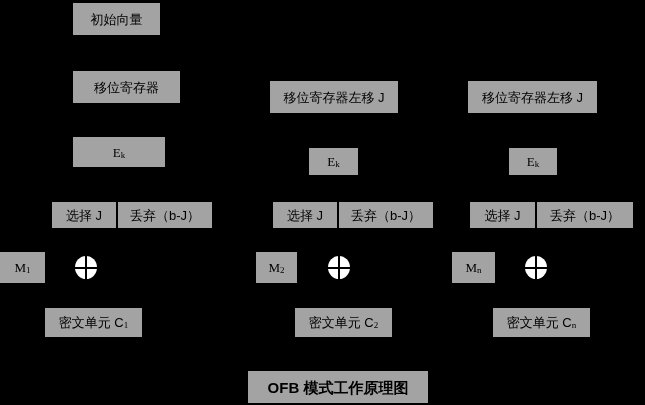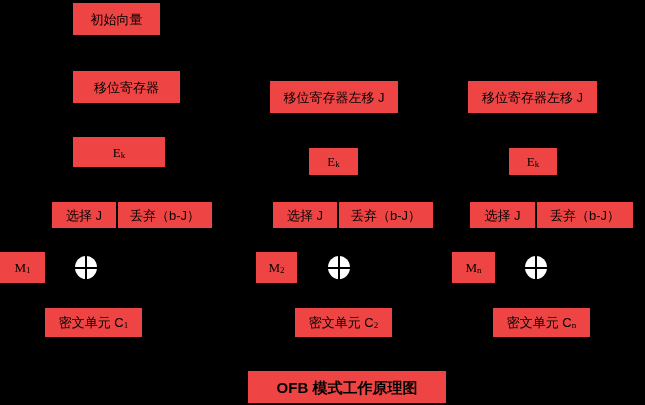--- a/index.html
+++ b/index.html
@@ -9,21 +9,21 @@
   }
   #canvas {
     position: relative;
     width: 645px;
     height: 405px;
     background: #000;
     overflow: hidden;
   }
   .box {
     position: absolute;
-    background: #ef4444;
+    background: #a3a3a3;
     color: #000;
     display: flex;
     align-items: center;
     justify-content: center;
     font-size: 13px;
     line-height: 1;
     white-space: nowrap;
   }
   .serif { font-family: "Liberation Serif", "DejaVu Serif", serif; }
   .box sub {
@@ -138,15 +138,15 @@
   <div class="xor" style="left:525px; top:256px;">
     <span class="xh"></span>
     <span class="xv"></span>
   </div>
 
   <div class="box" style="left:493px; top:308px; width:97px; height:29px;">
     <span>密文单元 C</span>
       <sub>n</sub>
   </div>
 
-  <div class="box title-box" style="left:248px; top:371px; width:198px; height:32px;">OFB 模式工作原理图</div>
+  <div class="box title-box" style="left:248px; top:371px; width:180px; height:32px;">OFB 模式工作原理图</div>
 
 </div>
 
 </body></html>

